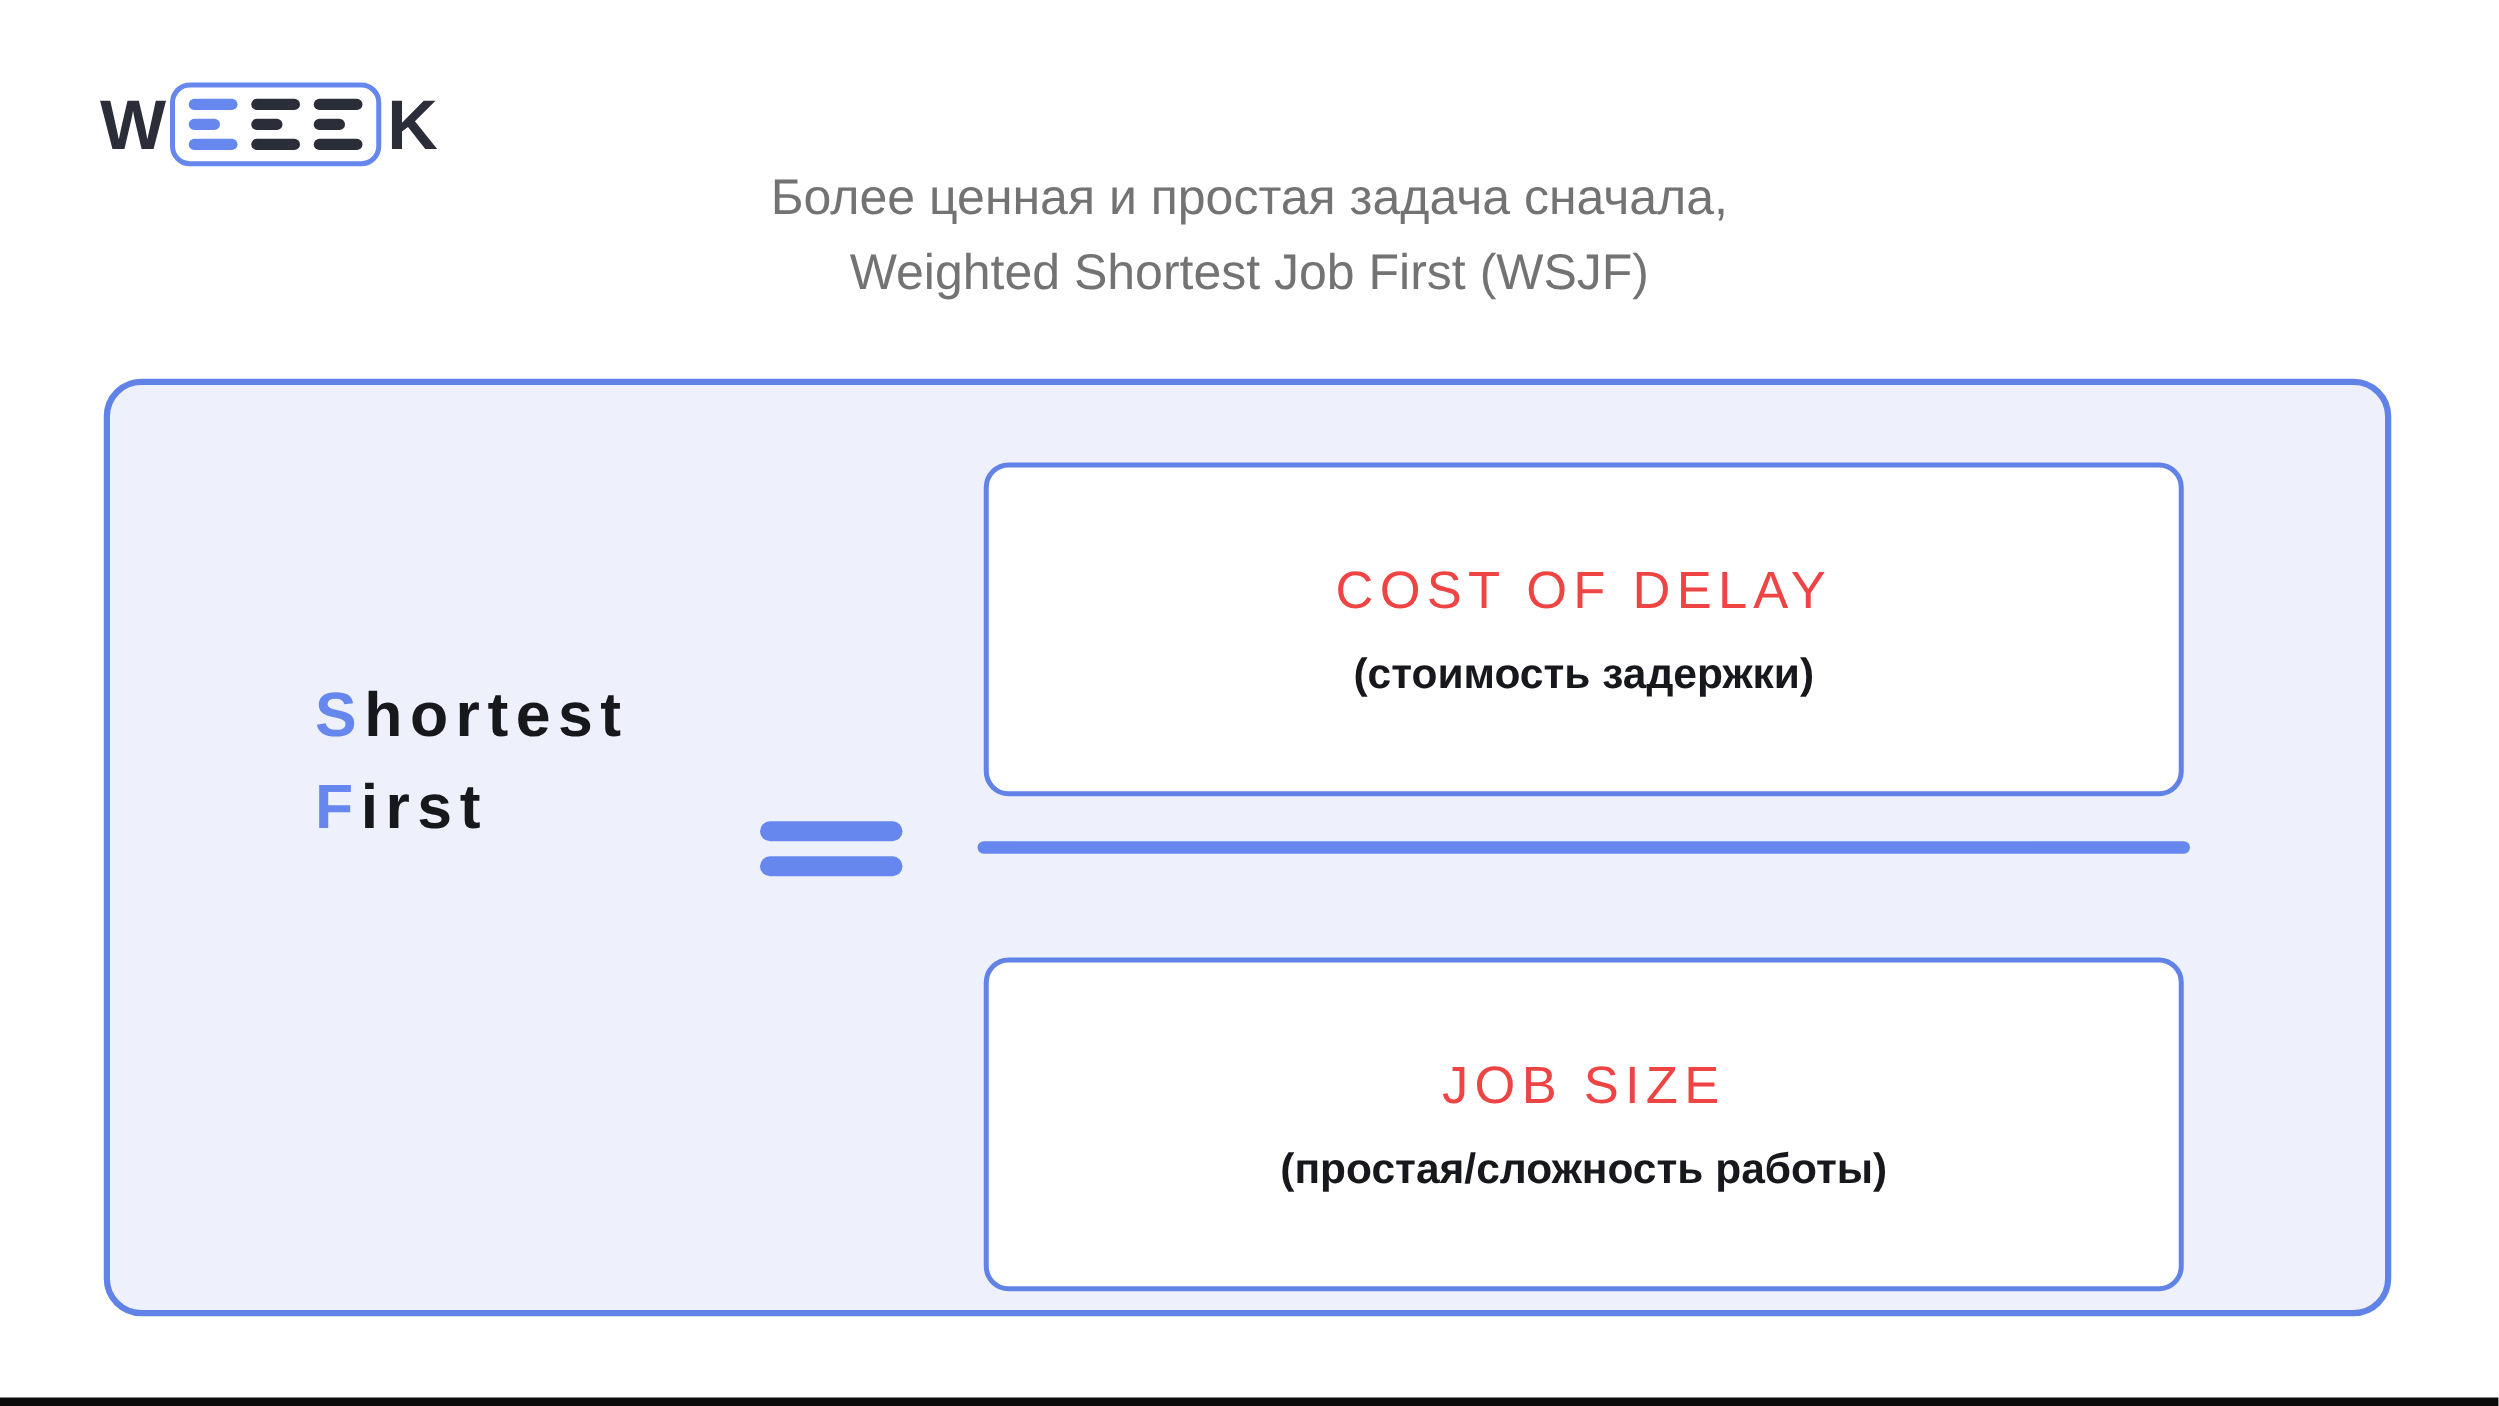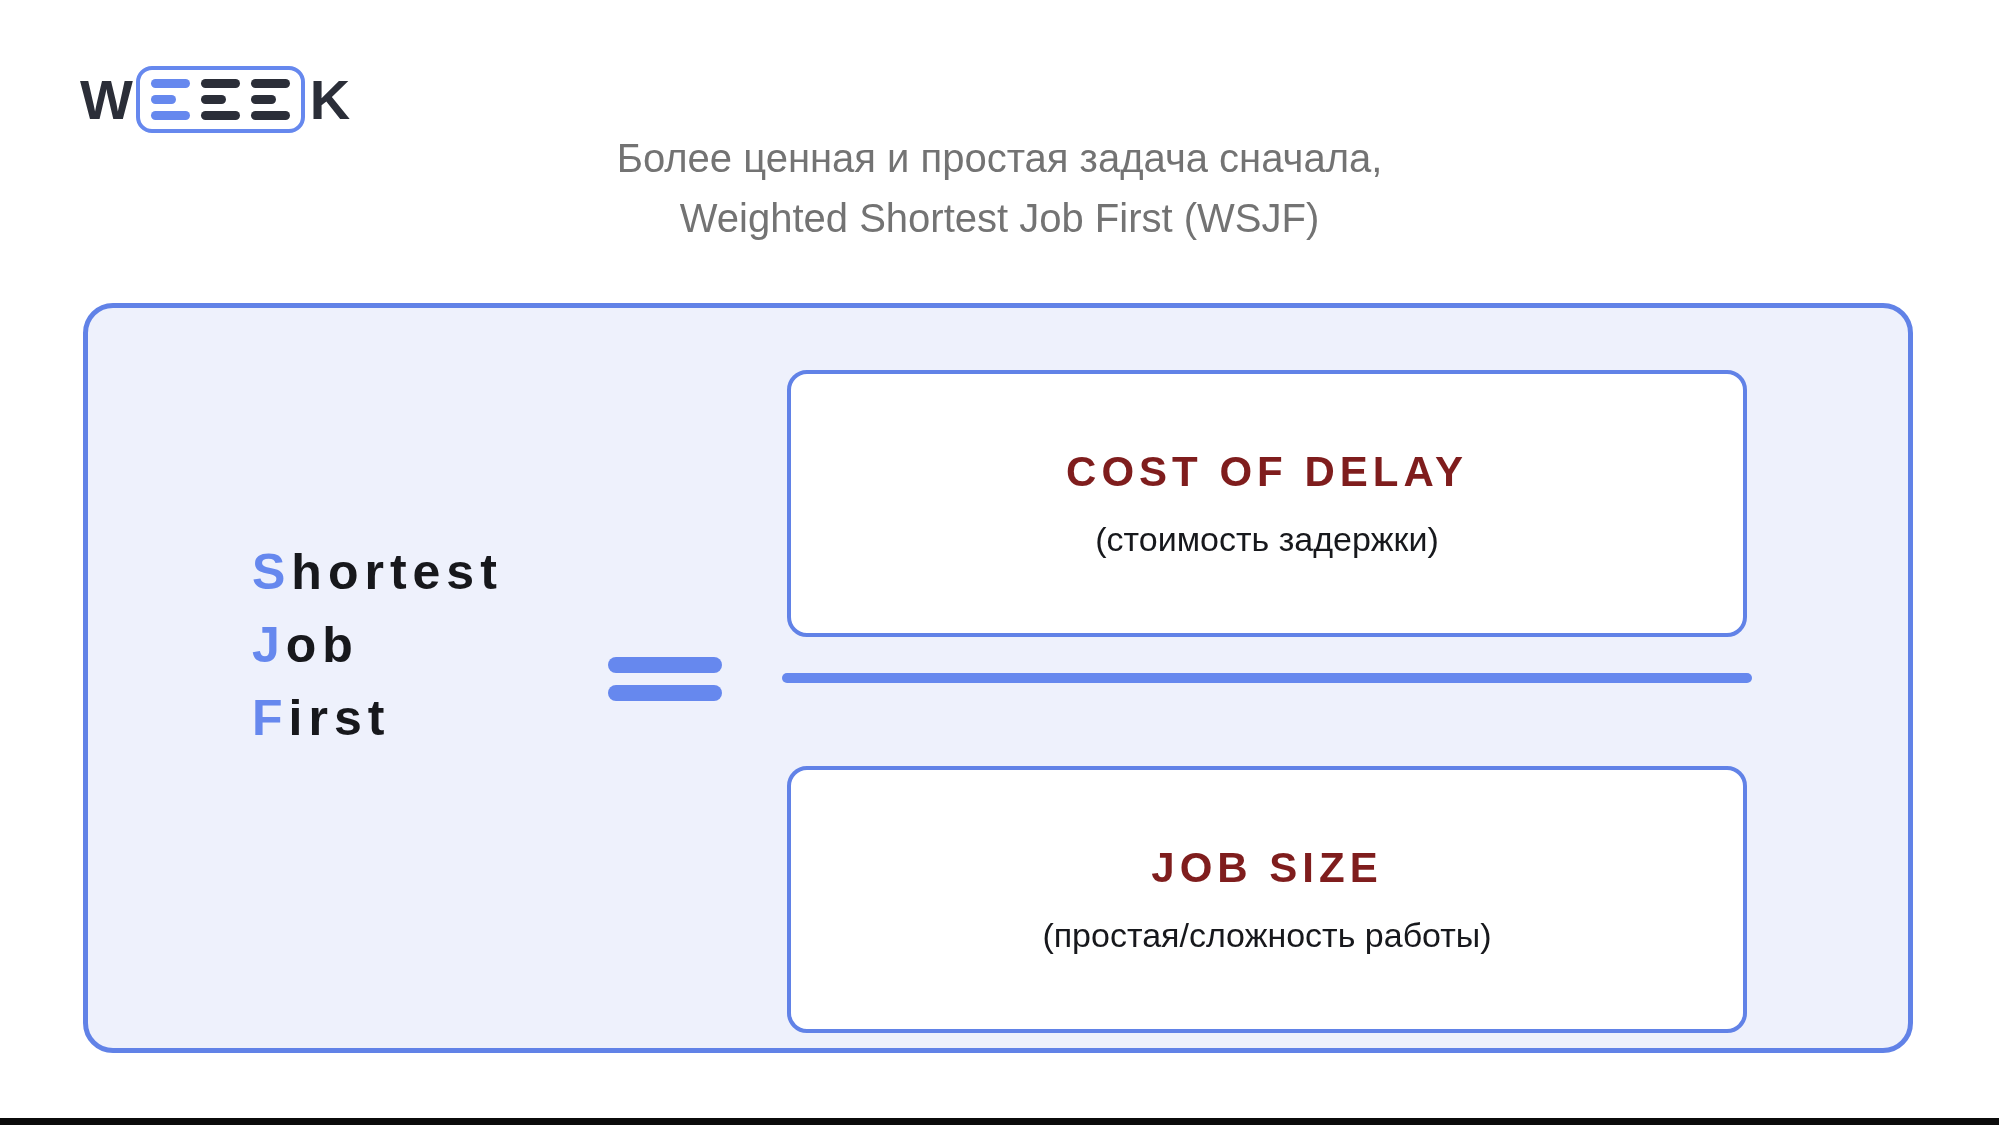--- a/index.html
+++ b/index.html
@@ -119,29 +119,29 @@
     display: flex;
     flex-direction: column;
     align-items: center;
     justify-content: center;
     text-align: center;
   }
   .frac-box.numerator { top: 370px; }
   .frac-box.denominator { top: 726px; margin-top: 40px; }
   .frac-title {
     font-size: 42px;
-    font-weight: 700;
+    font-weight: 400;
     letter-spacing: 5px;
-    color: #7f1d1d;
+    color: #ef4444;
     text-align: right;
   }
   .frac-subtitle {
     margin-top: 24px;
     font-size: 34px;
-    font-weight: 400;
+    font-weight: 700;
     color: #17181C;
   }
   .frac-line {
     position: absolute;
     left: 782px;
     top: 673px;
     width: 970px;
     height: 10px;
     border-radius: 5px;
     background: #6688EE;
@@ -186,21 +186,20 @@
 
   <div class="title">
     <div>Более ценная и простая задача сначала,</div>
     <div>Weighted Shortest Job First (WSJF)</div>
   </div>
 
   <div class="card"></div>
 
   <div class="acronym">
     <div><span class="initial">S</span><span>hortest</span></div>
-    <div><span class="initial">J</span><span>ob</span></div>
     <div><span class="initial">F</span><span>irst</span></div>
   </div>
 
   <div class="equals">
     <span class="bar"></span>
     <span class="bar"></span>
   </div>
 
   <div class="frac-box numerator">
     <div class="frac-title">COST OF DELAY</div>

